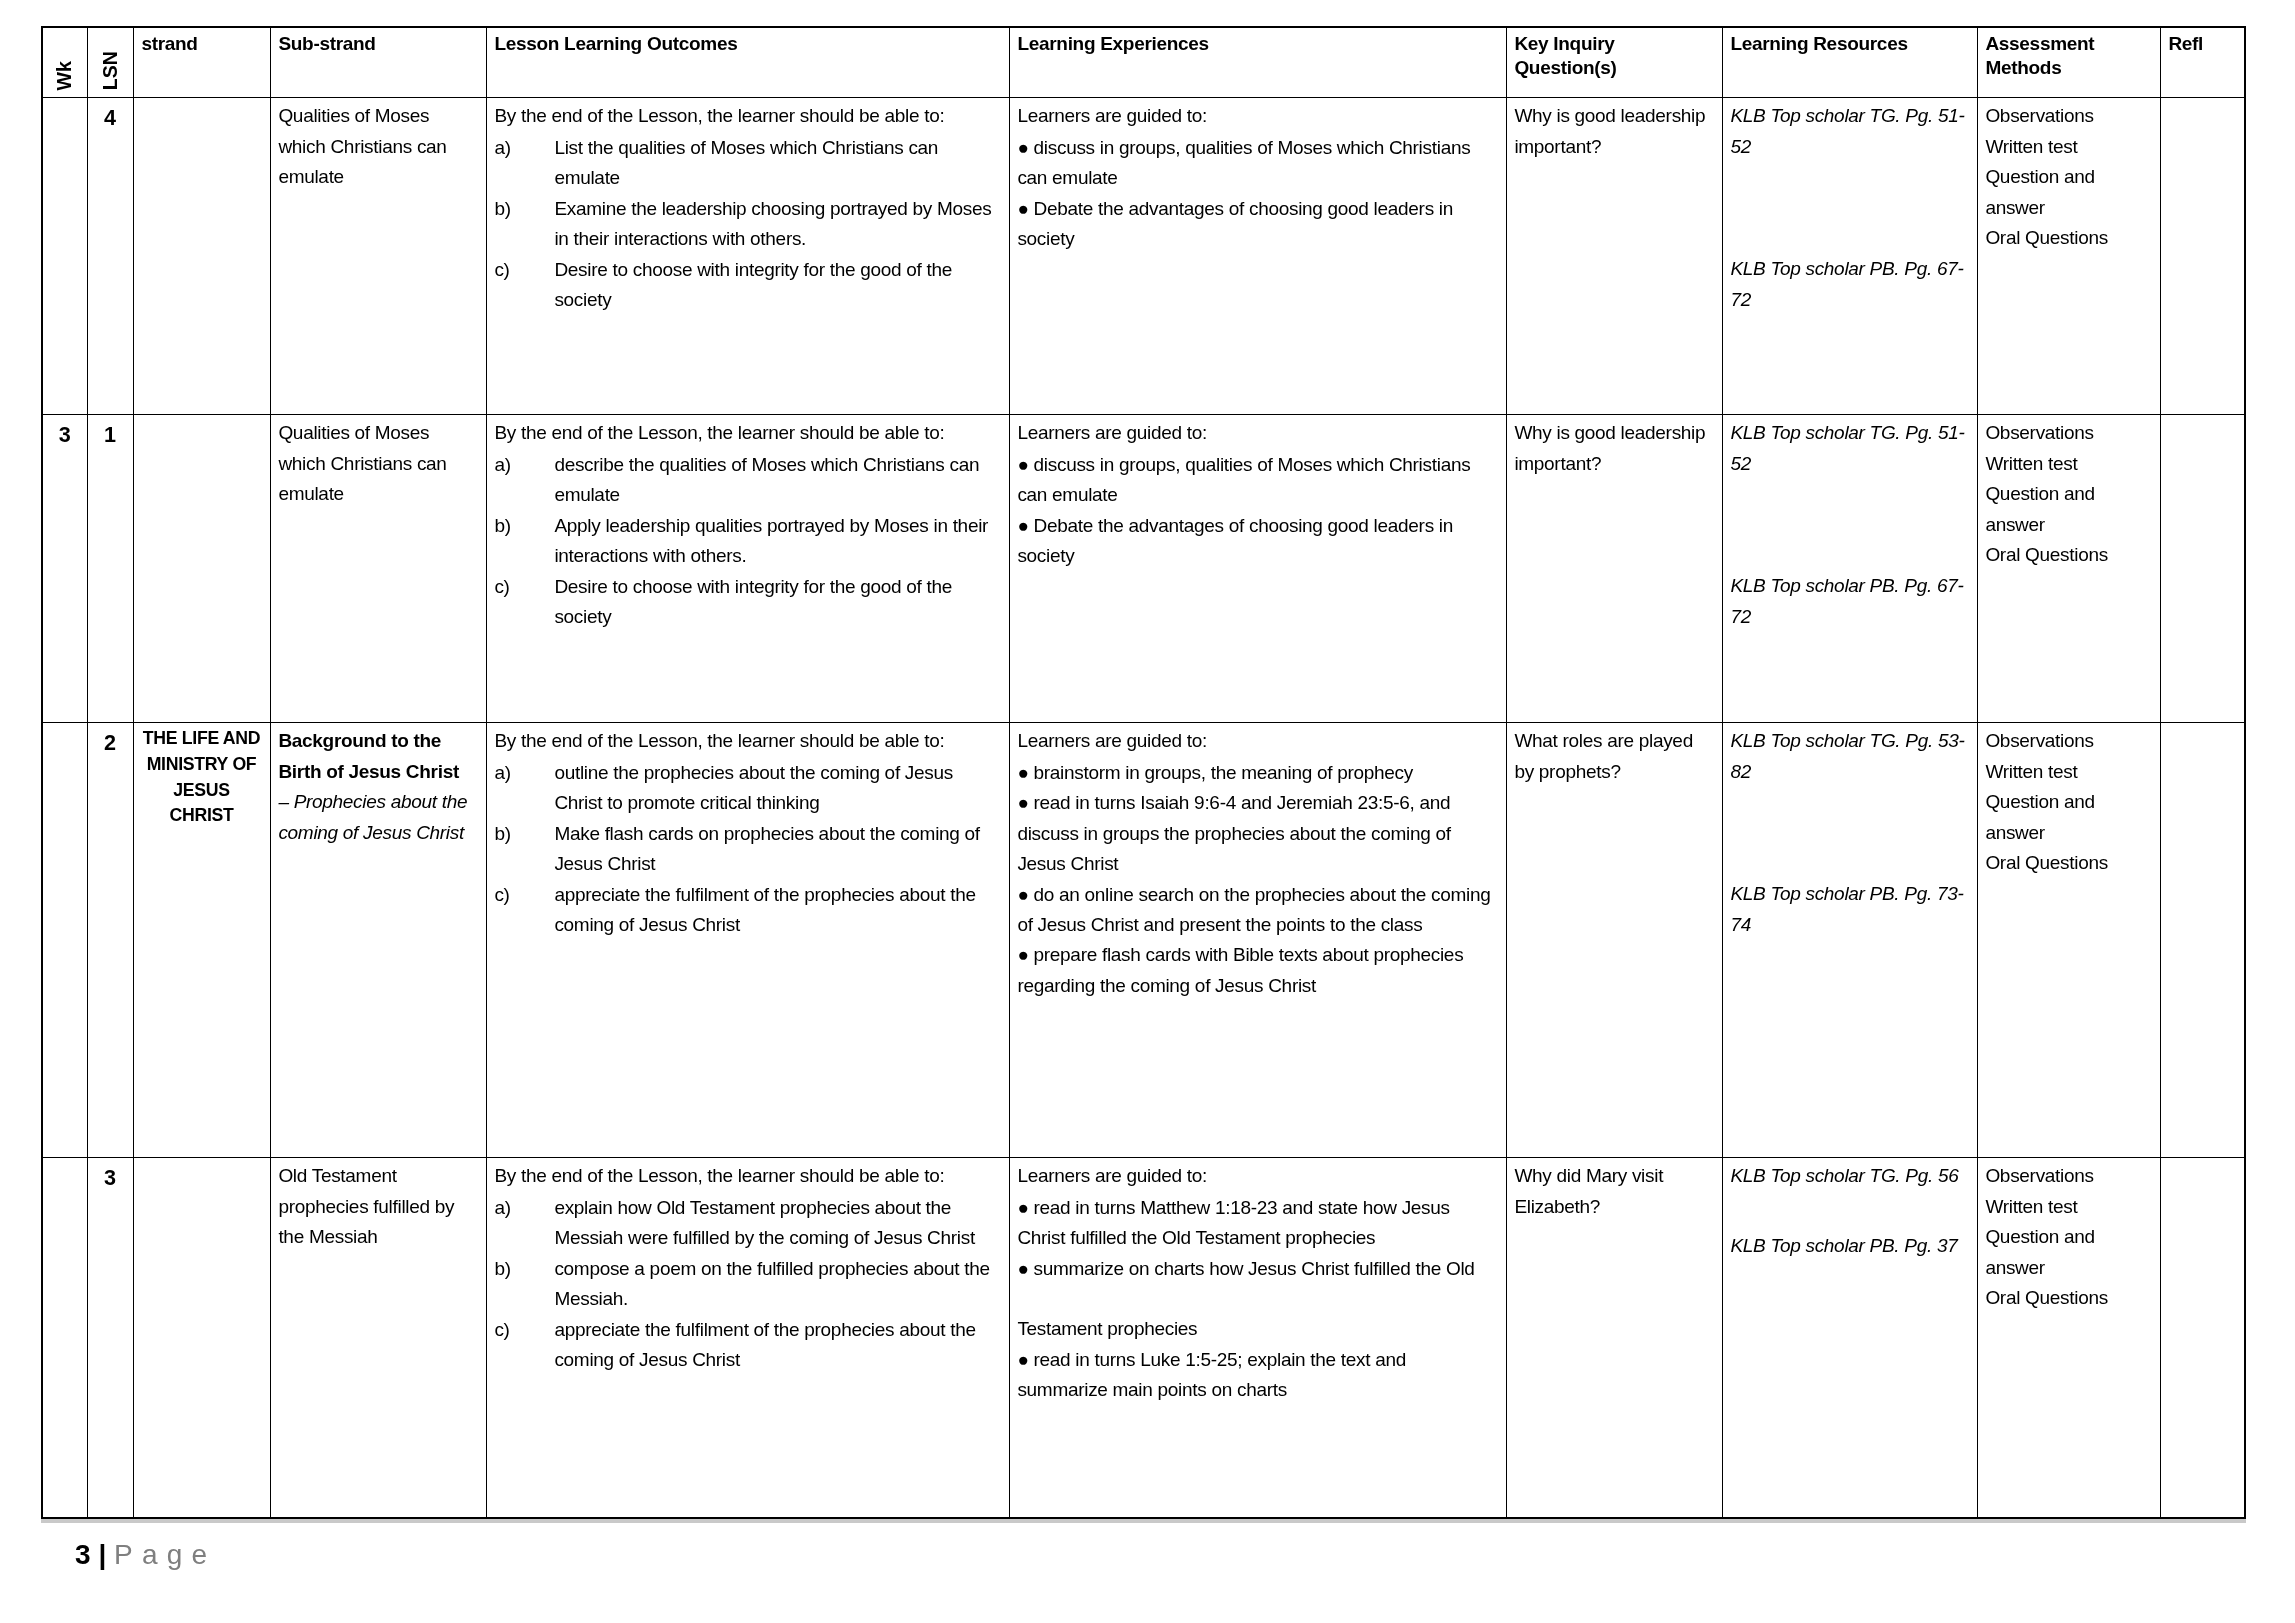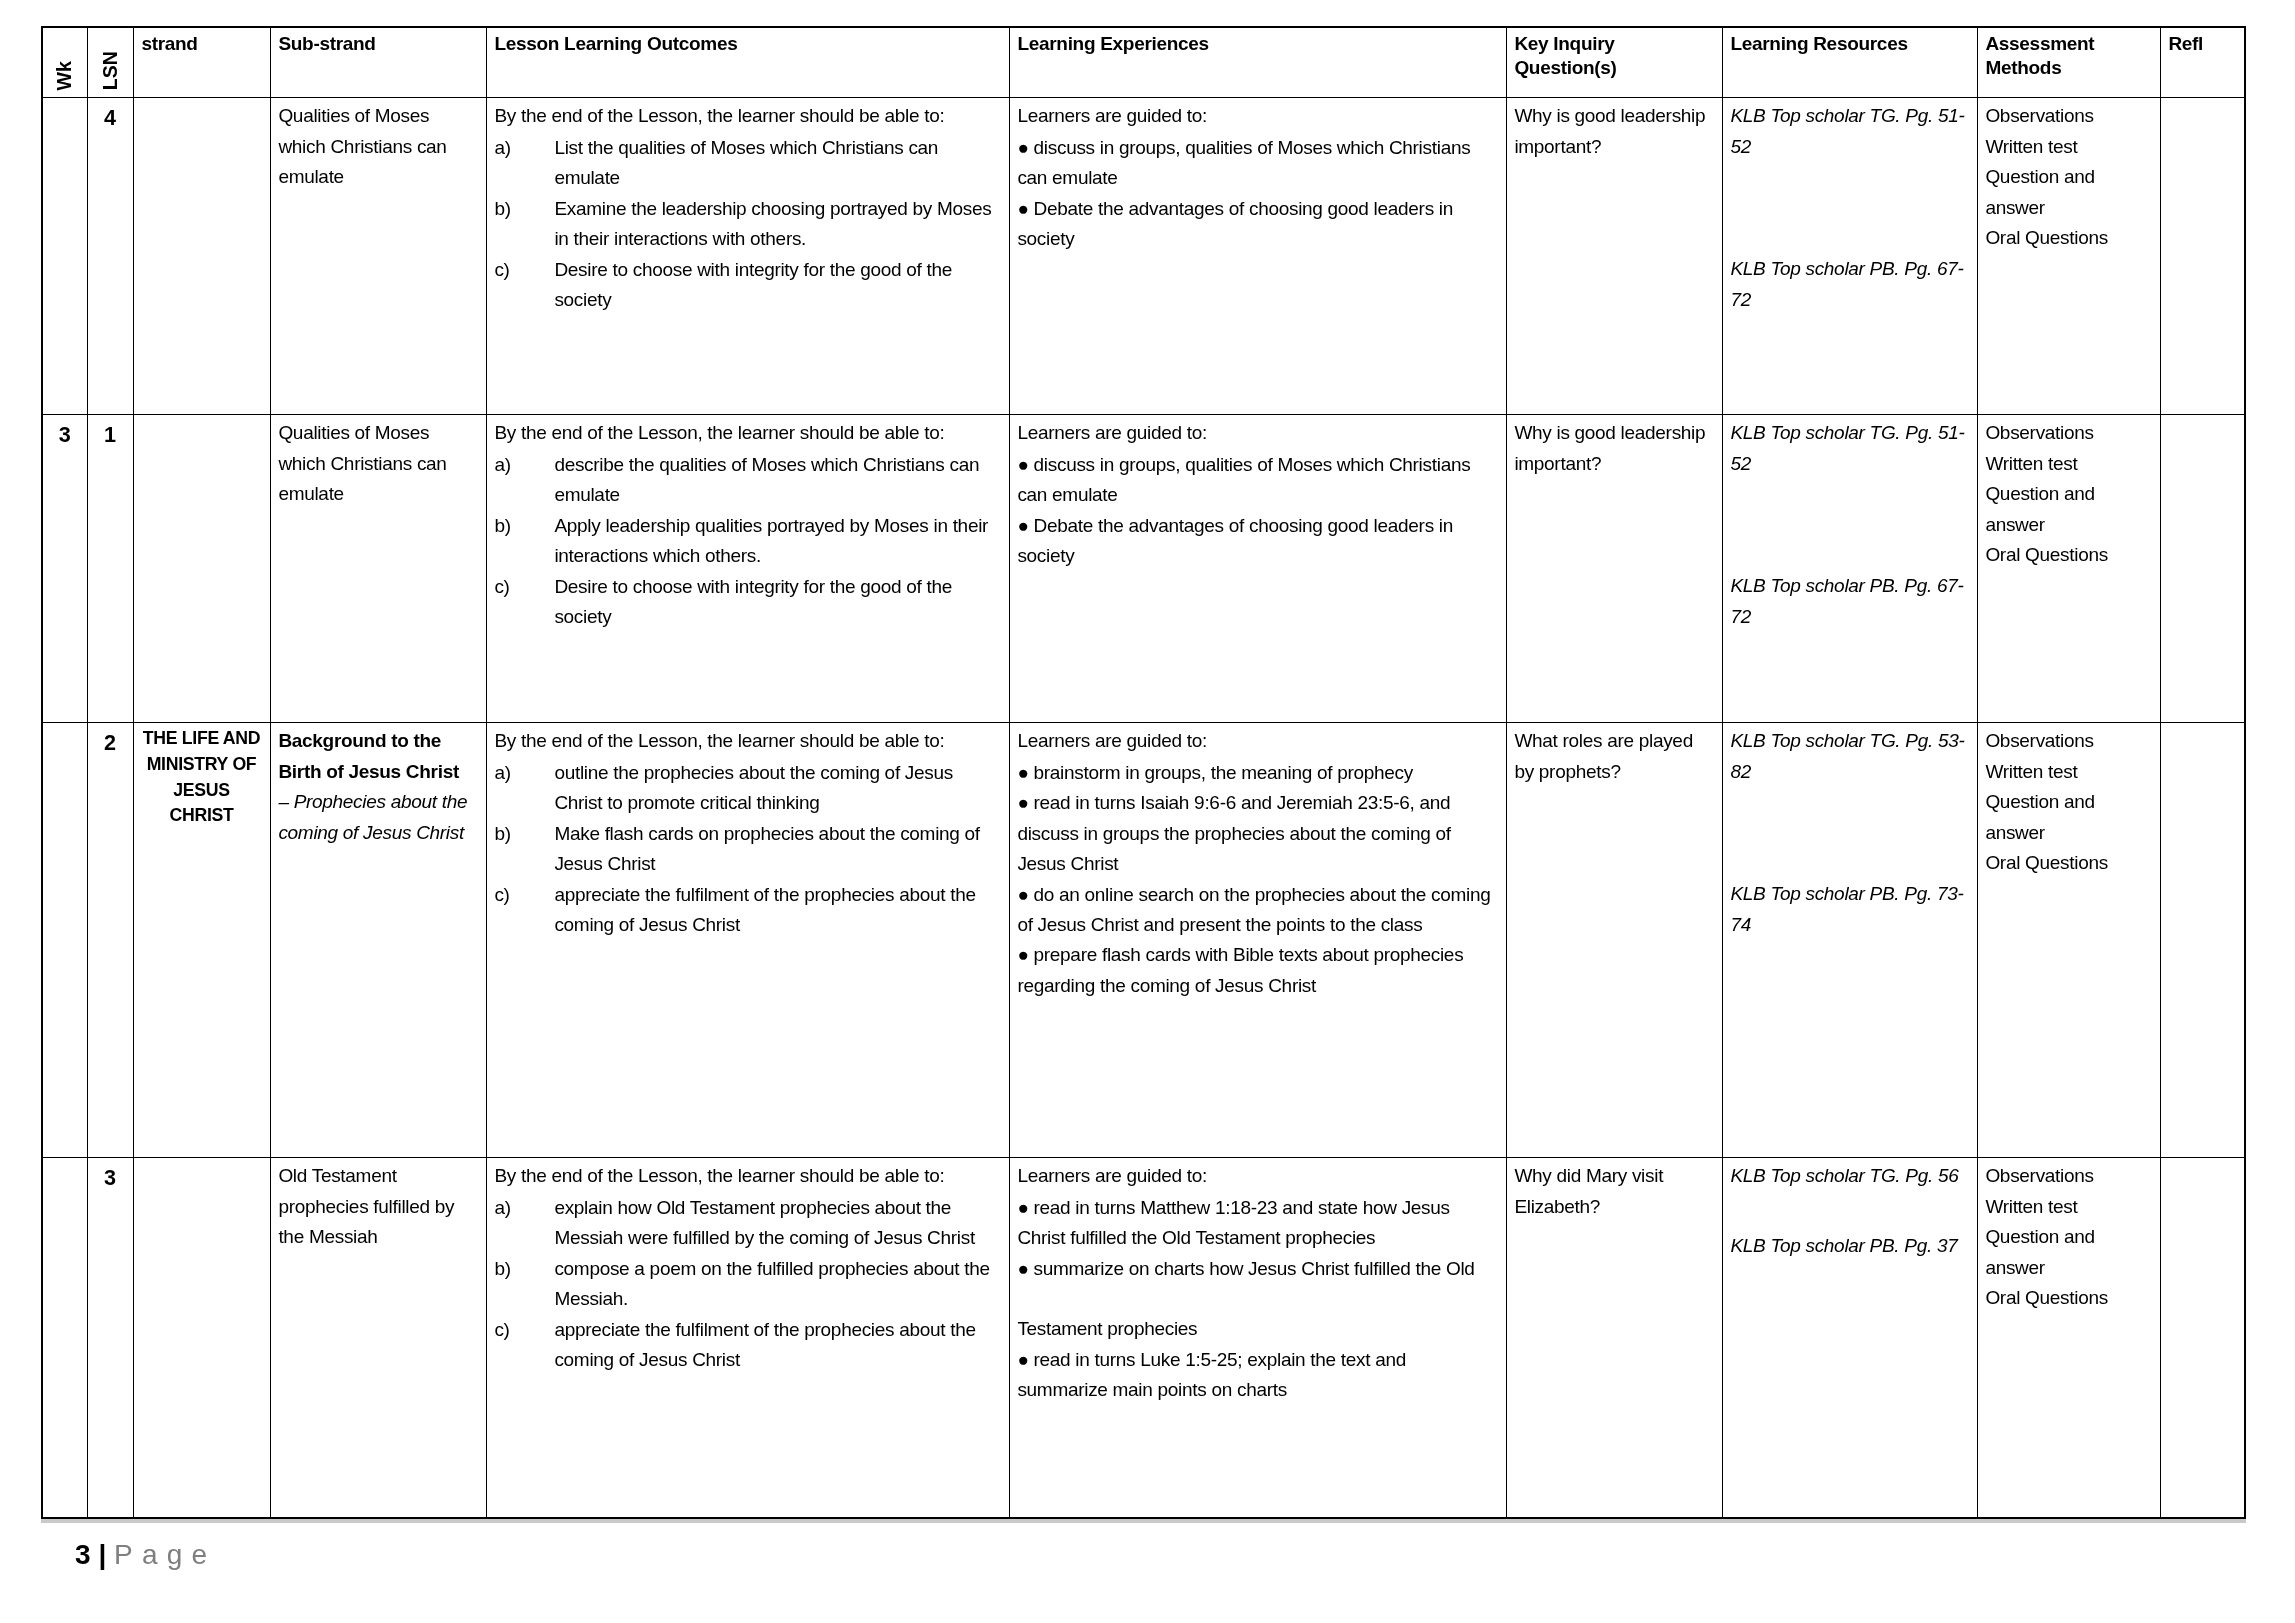--- a/index.html
+++ b/index.html
@@ -175,21 +175,21 @@
           </td>
     <td>
             <div class="t">
       <p class="intro">By the end of the Lesson, the learner should be able to:</p>
       <div class="oitem">
                 <span class="olabel">a)</span>
                 <span class="otext">describe the qualities of Moses which Christians can emulate</span>
               </div>
       <div class="oitem">
                 <span class="olabel">b)</span>
-                <span class="otext">Apply leadership qualities portrayed by Moses in their interactions which others.</span>
+                <span class="otext">Apply leadership qualities portrayed by Moses in their interactions with others.</span>
               </div>
       <div class="oitem">
                 <span class="olabel">c)</span>
                 <span class="otext">Desire to choose with integrity for the good of the society</span>
               </div>
     </div>
           </td>
     <td>
             <div class="t">
       <p class="intro">Learners are guided to:</p>
@@ -249,21 +249,21 @@
       <div class="oitem">
                 <span class="olabel">c)</span>
                 <span class="otext">appreciate the fulfilment of the prophecies about the coming of Jesus Christ</span>
               </div>
     </div>
           </td>
     <td>
             <div class="t">
       <p class="intro">Learners are guided to:</p>
       <p class="bullet">brainstorm in groups, the meaning of prophecy</p>
-      <p class="bullet">read in turns Isaiah 9:6-6 and Jeremiah 23:5-6, and discuss in groups the prophecies about the coming of Jesus Christ</p>
+      <p class="bullet">read in turns Isaiah 9:6-4 and Jeremiah 23:5-6, and discuss in groups the prophecies about the coming of Jesus Christ</p>
       <p class="bullet">do an online search on the prophecies about the coming of Jesus Christ and present the points to the class</p>
       <p class="bullet">prepare flash cards with Bible texts about prophecies regarding the coming of Jesus Christ</p>
     </div>
           </td>
     <td>
             <div class="t kiq">What roles are played by prophets?</div>
           </td>
     <td>
             <div class="t res">
       <p>KLB Top scholar TG. Pg. 53-82</p>

